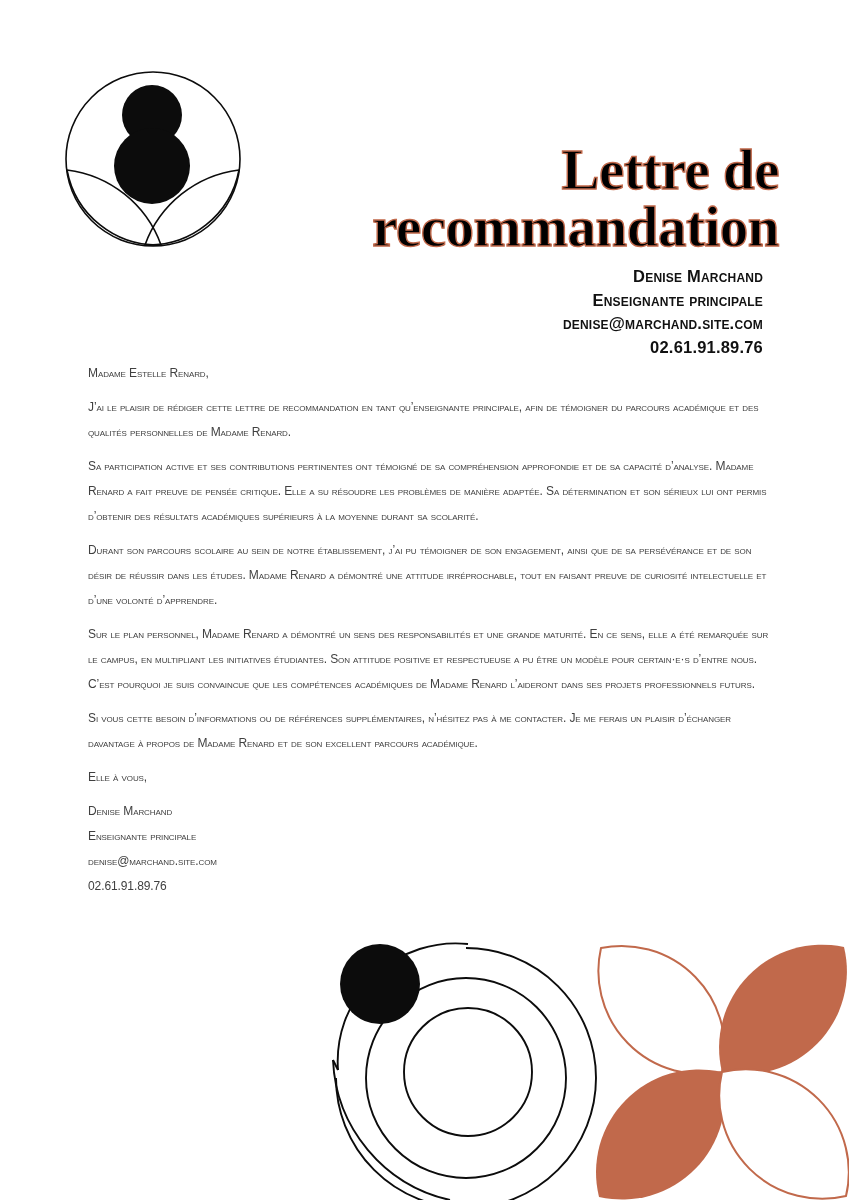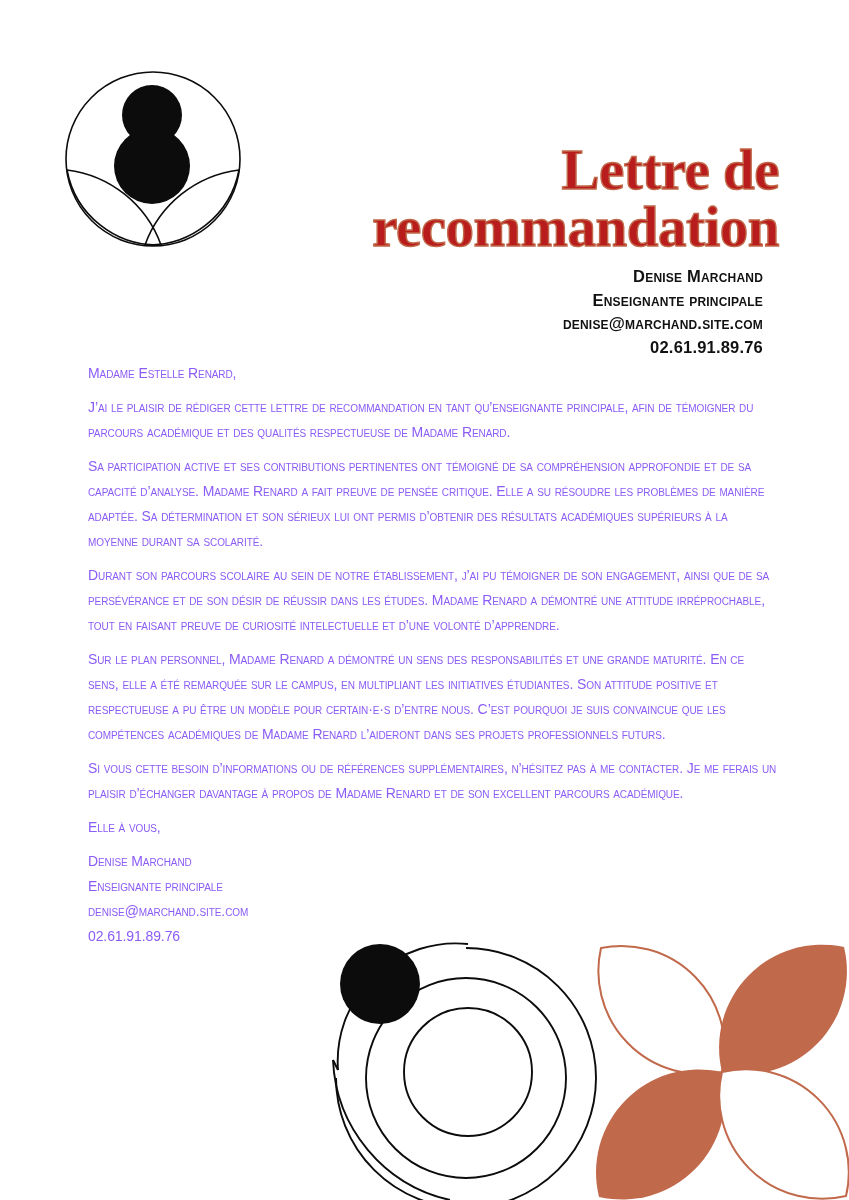--- a/index.html
+++ b/index.html
@@ -20,21 +20,21 @@
   .doc-title {
     position: absolute;
     top: 103px;
     right: 70px;
     width: 445px;
     text-align: right;
     font-family: "Liberation Serif", serif;
     font-weight: 700;
     font-size: 57px;
     line-height: 57px;
-    color: #b91c1c;
+    color: #000000;
     -webkit-text-stroke: 1.4px #C1694B;
     letter-spacing: -0.5px;
   }
   .header-contact {
     position: absolute;
     top: 265px;
     right: 86px;
     text-align: right;
     font-variant: small-caps;
     font-weight: 700;
@@ -43,24 +43,24 @@
     letter-spacing: 0.2px;
     color: #111111;
   }
   .header-contact span { display: block; }
   .letter-body {
     position: absolute;
     left: 88px;
     top: 361px;
     width: 690px;
     font-variant: small-caps;
-    font-size: 14px;
+    font-size: 12px;
     line-height: 25px;
     letter-spacing: -0.1px;
-    color: #8b5cf6;
+    color: #404040;
   }
   .letter-body p { margin: 0 0 9px 0; }
   .signature span { display: block; }
   .deco {
     position: absolute;
     pointer-events: none;
   }
   .deco-spiral { left: 325px; top: 936px; }
   .deco-petals { left: 585px; top: 935px; }
 </style>
@@ -83,21 +83,21 @@
 
   <div class="header-contact">
     <span>Denise Marchand</span>
     <span>Enseignante principale</span>
     <span>denise@marchand.site.com</span>
     <span>02.61.91.89.76</span>
   </div>
 
   <div class="letter-body">
     <p>Madame Estelle Renard,</p>
-    <p>J’ai le plaisir de rédiger cette lettre de recommandation en tant qu’enseignante principale, afin de témoigner du parcours académique et des qualités respectueuse de Madame Renard.</p>
+    <p>J’ai le plaisir de rédiger cette lettre de recommandation en tant qu’enseignante principale, afin de témoigner du parcours académique et des qualités personnelles de Madame Renard.</p>
     <p>Sa participation active et ses contributions pertinentes ont témoigné de sa compréhension approfondie et de sa capacité d’analyse. Madame Renard a fait preuve de pensée critique. Elle a su résoudre les problèmes de manière adaptée. Sa détermination et son sérieux lui ont permis d’obtenir des résultats académiques supérieurs à la moyenne durant sa scolarité.</p>
     <p>Durant son parcours scolaire au sein de notre établissement, j’ai pu témoigner de son engagement, ainsi que de sa persévérance et de son désir de réussir dans les études. Madame Renard a démontré une attitude irréprochable, tout en faisant preuve de curiosité intelectuelle et d’une volonté d’apprendre.</p>
     <p>Sur le plan personnel, Madame Renard a démontré un sens des responsabilités et une grande maturité. En ce sens, elle a été remarquée sur le campus, en multipliant les initiatives étudiantes. Son attitude positive et respectueuse a pu être un modèle pour certain·e·s d’entre nous. C’est pourquoi je suis convaincue que les compétences académiques de Madame Renard l’aideront dans ses projets professionnels futurs.</p>
     <p>Si vous cette besoin d’informations ou de références supplémentaires, n’hésitez pas à me contacter. Je me ferais un plaisir d’échanger davantage à propos de Madame Renard et de son excellent parcours académique.</p>
     <p>Elle à vous,</p>
     <div class="signature">
       <span>Denise Marchand</span>
       <span>Enseignante principale</span>
       <span>denise@marchand.site.com</span>
       <span>02.61.91.89.76</span>

